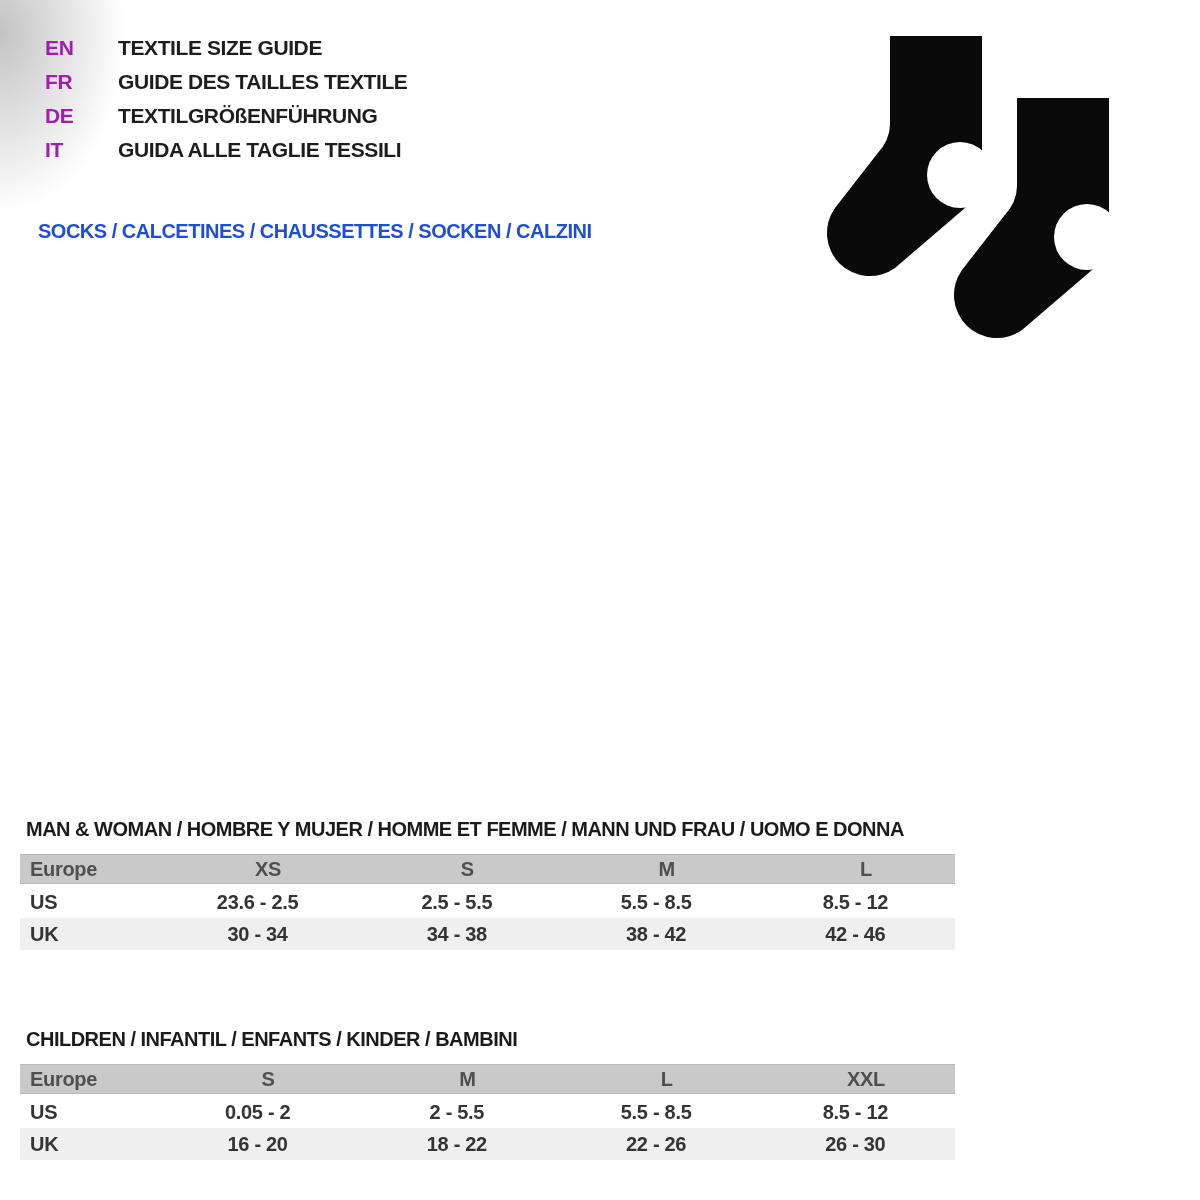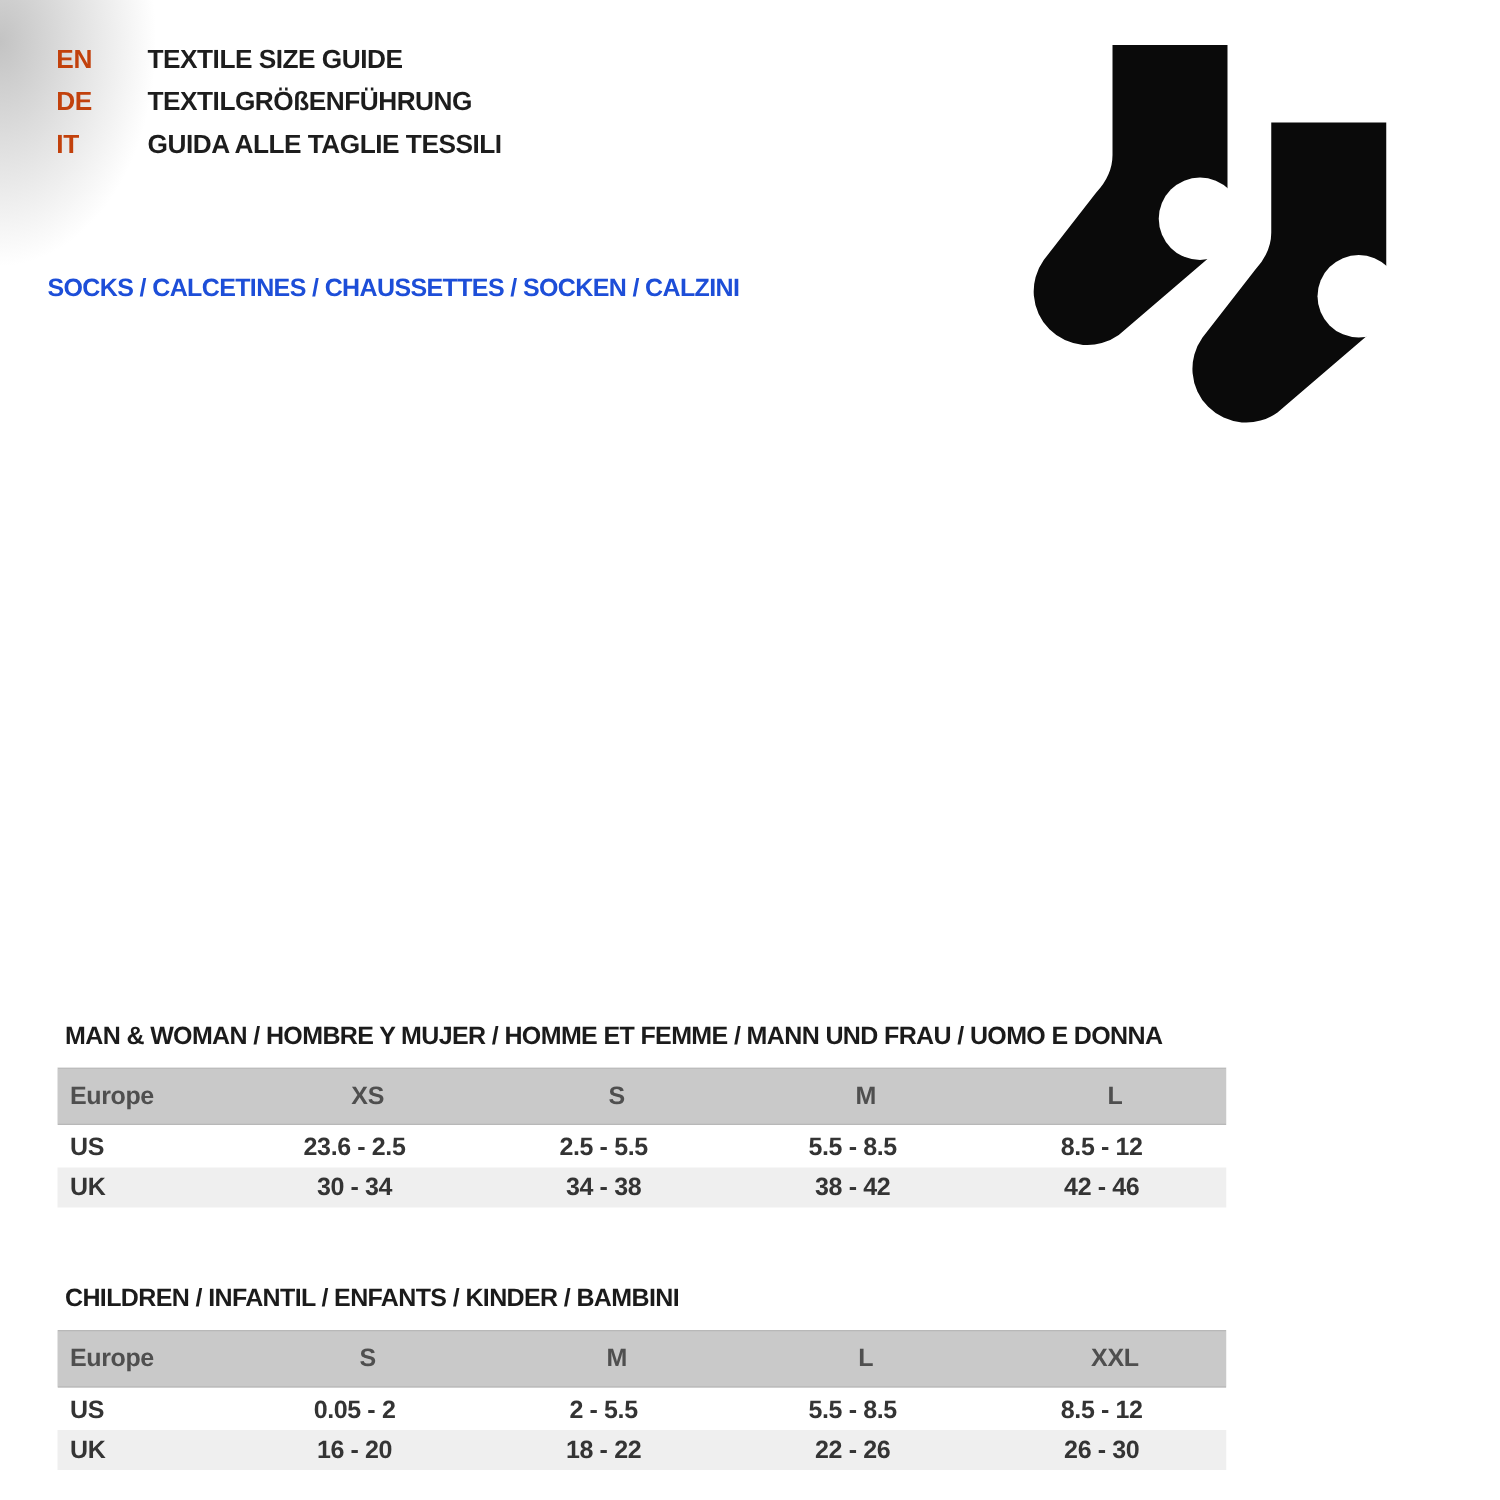--- a/index.html
+++ b/index.html
@@ -15,51 +15,51 @@
   .corner-shade {
     position: absolute; left: 0; top: 0; width: 130px; height: 220px;
     background: radial-gradient(ellipse at 0% 15%, rgba(180,180,180,0.8), rgba(255,255,255,0) 68%);
     pointer-events: none;
   }
 
   
   .lang-list { position: absolute; left: 45px; top: 31px; }
   .lang-row { display: flex; height: 34px; align-items: center; }
   .lang-code {
-    width: 73px; font-size: 21px; letter-spacing: -0.3px; color: #c2410c;
+    width: 73px; font-size: 21px; letter-spacing: -0.3px; color: #a21caf;
   }
   .lang-label { font-size: 21px; letter-spacing: -0.4px; color: #1d1d1d; white-space: nowrap; }
 
   
   .product-line {
     position: absolute; left: 38px; top: 220px;
     font-size: 20px; letter-spacing: -0.5px; color: #1d4ed8; white-space: nowrap;
   }
 
   
   .socks-icon { position: absolute; left: 815px; top: 28px; }
 
   
-  .size-section { position: absolute; left: 46px; width: 935px; }
+  .size-section { position: absolute; left: 20px; width: 935px; }
   .section-man-woman { top: 818px; }
   .section-children { top: 1028px; }
 
   .section-title {
     font-size: 20px; letter-spacing: -0.5px; color: #1b1b1b;
     padding-left: 6px; white-space: nowrap;
   }
 
   .size-table { margin-top: 13px; width: 935px; }
   .t-row {
     display: grid;
     grid-template-columns: 138px repeat(4, 1fr);
     align-items: center;
   }
   .t-head {
-    height: 46px;
+    height: 30px;
     background: #c9c9c9;
     box-shadow: inset 0 1px 0 #b8b8b8, inset 0 -1px 0 #b8b8b8;
     margin-bottom: 2px;
     gap: 21px;
   }
   .t-data { height: 32px; }
   .t-data.row-us { background: #ffffff; }
   .t-data.row-uk { background: #efefef; }
 
   .t-cell { font-size: 20px; letter-spacing: -0.3px; text-align: center; color: #343434; }
@@ -68,20 +68,24 @@
 </style>
 </head>
 <body>
 
 <div class="corner-shade"></div>
 
 <div class="lang-list">
   <div class="lang-row">
     <span class="lang-code">EN</span>
     <span class="lang-label">TEXTILE SIZE GUIDE</span>
+  </div>
+  <div class="lang-row">
+    <span class="lang-code">FR</span>
+    <span class="lang-label">GUIDE DES TAILLES TEXTILE</span>
   </div>
   <div class="lang-row">
     <span class="lang-code">DE</span>
     <span class="lang-label">TEXTILGRÖßENFÜHRUNG</span>
   </div>
   <div class="lang-row">
     <span class="lang-code">IT</span>
     <span class="lang-label">GUIDA ALLE TAGLIE TESSILI</span>
   </div>
 </div>

